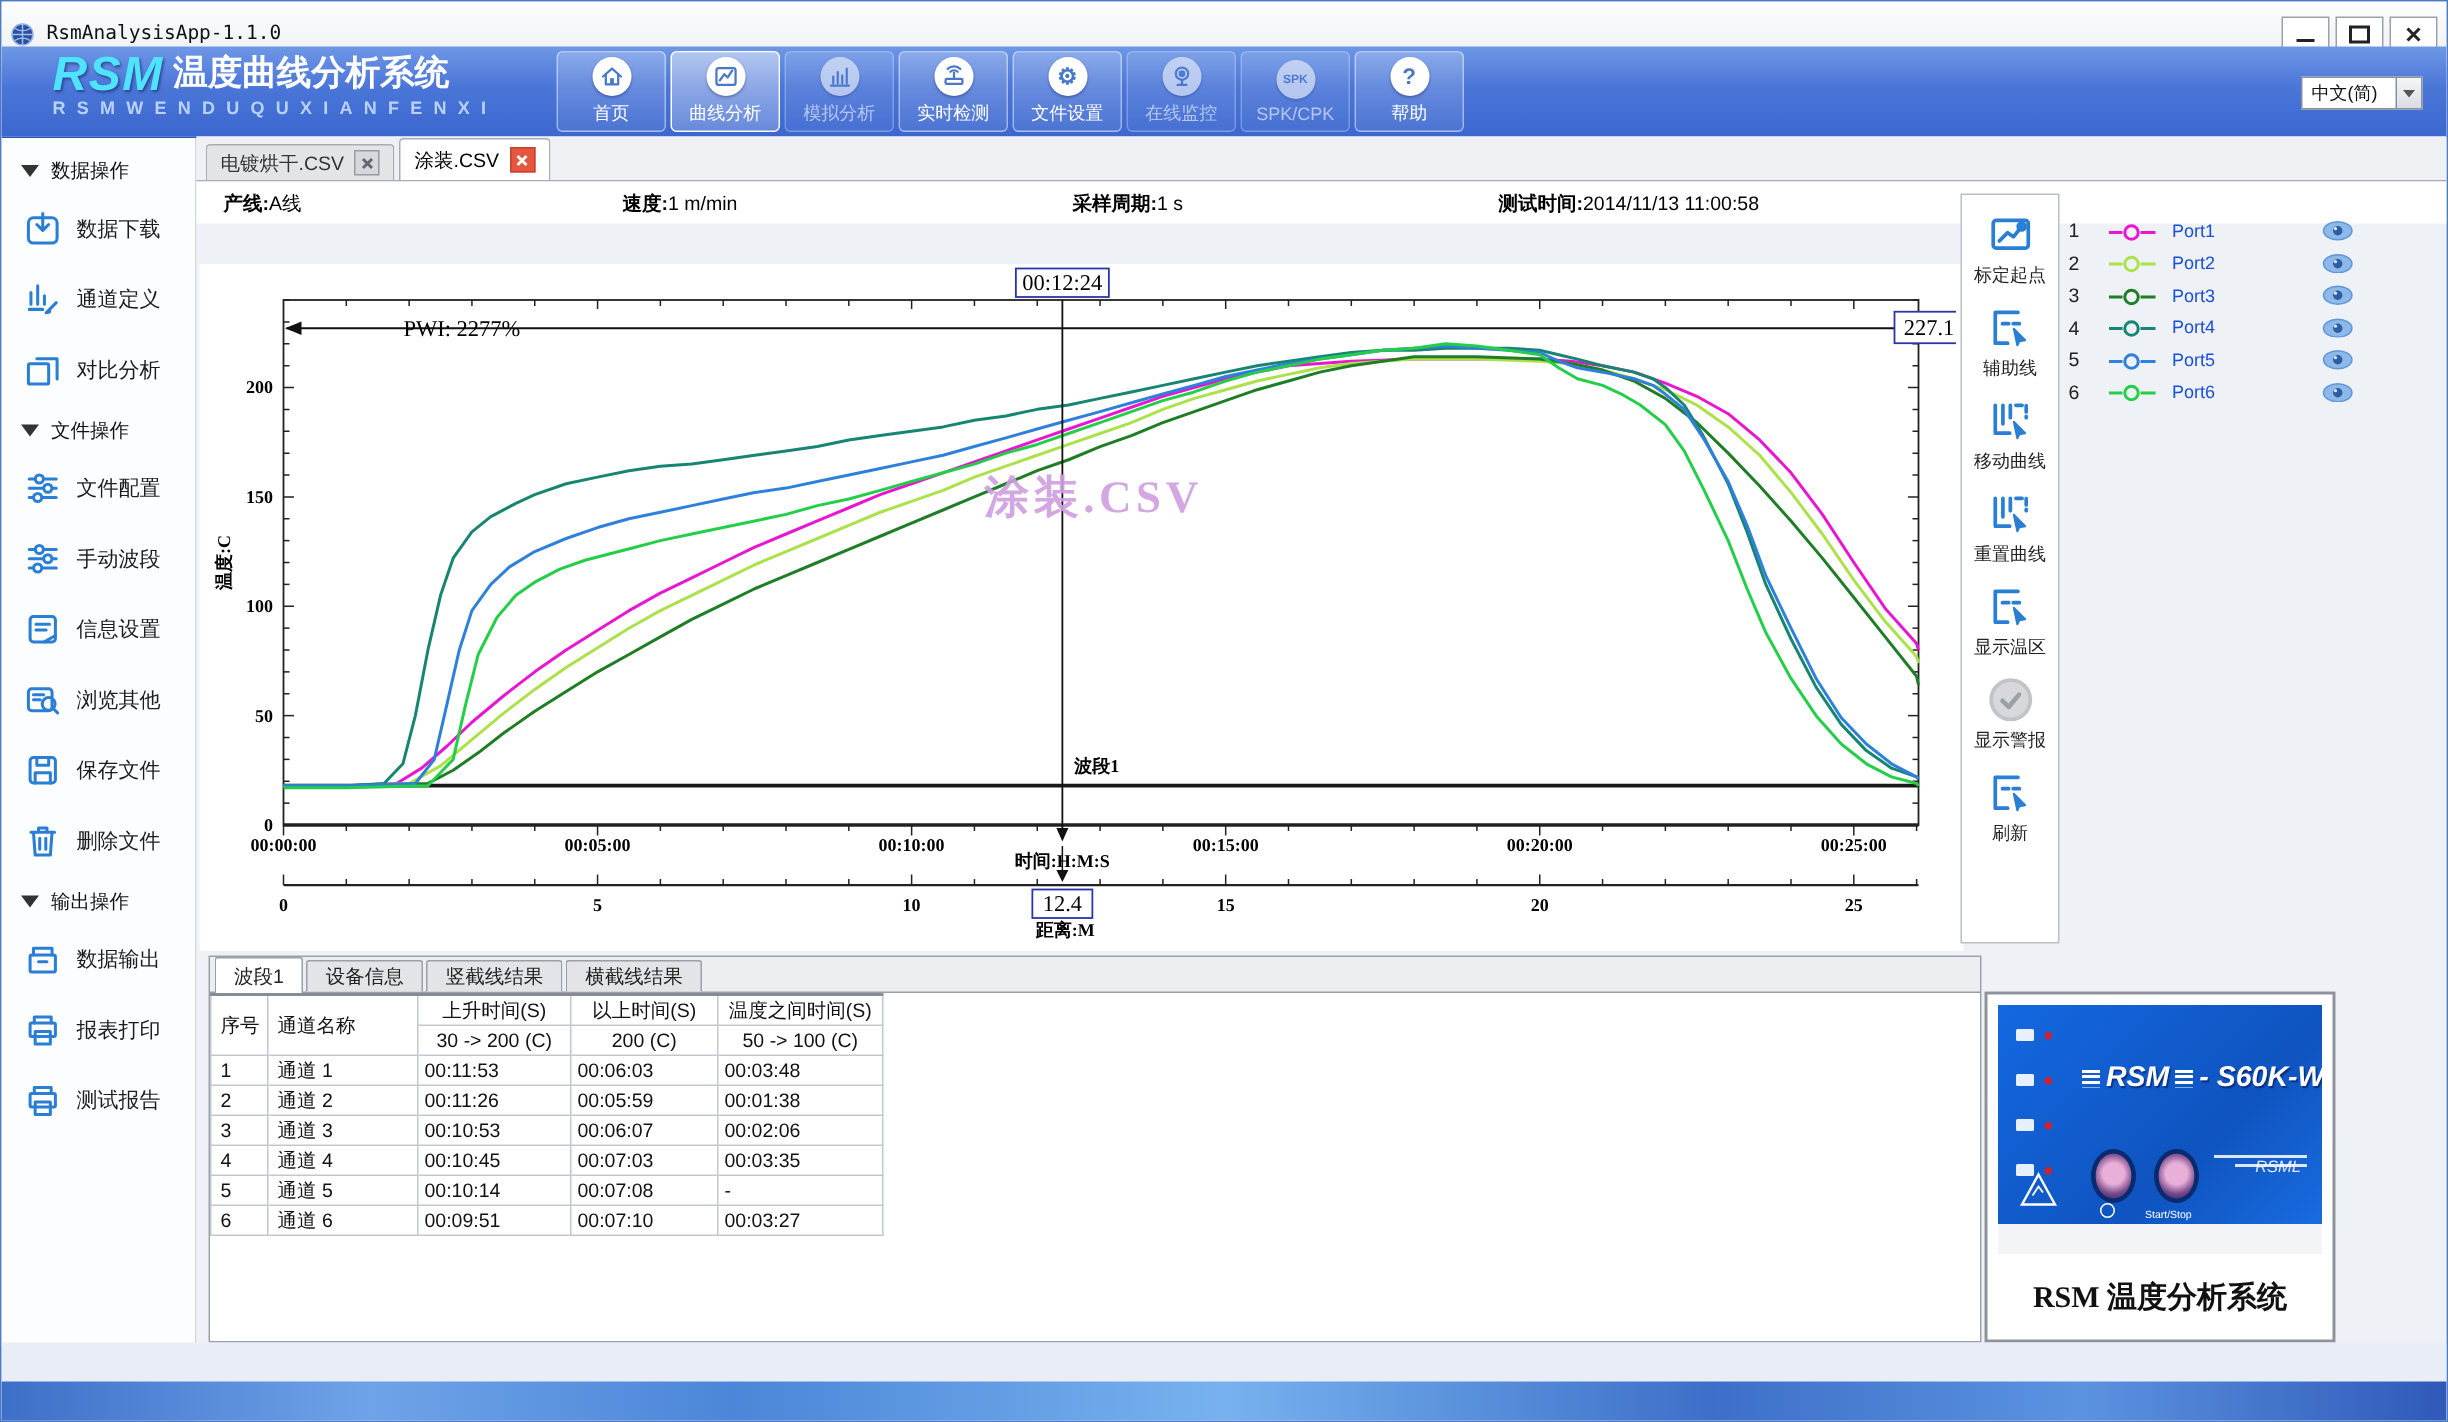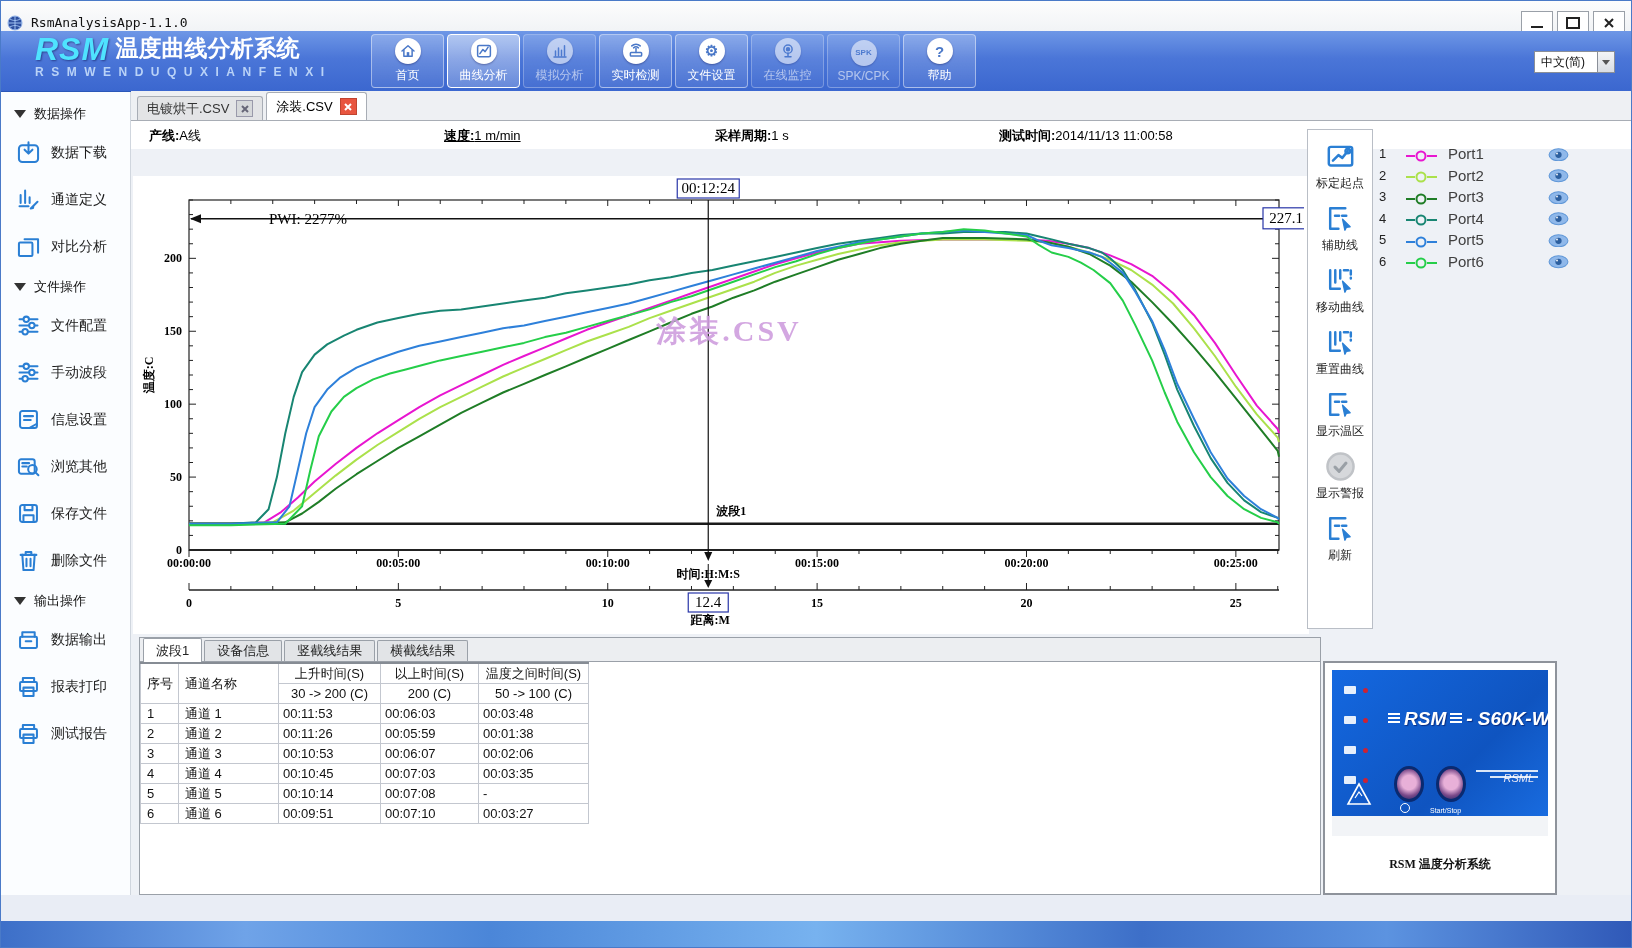--- a/index.html
+++ b/index.html
@@ -84,21 +84,21 @@
   #righttools{position:absolute;left:1176px;top:38px;width:66px;height:500px;background:#fff;border:1px solid #b9bec6;
               display:flex;flex-direction:column;align-items:center;padding-top:10px;box-sizing:border-box}
   .rtool{display:flex;flex-direction:column;align-items:center;margin-bottom:10px;cursor:pointer}
   .rtool .icn{width:33px;height:33px;color:#2a7fd4}
   .rtool.disabled .icn{color:#b4b8bd}
   .rtool .lb{font-size:12px;color:#222;margin-top:2px;white-space:nowrap}
   #legend{position:absolute;left:1248px;top:52px;width:190px}
   .lrow{display:flex;align-items:center;height:21.5px}
   .lnum{width:26px;font-size:13px;color:#222}
   .lmark{width:34px;height:12px;margin-right:9px}
-  .llb{flex:1;font-size:15px;color:#404040}
+  .llb{flex:1;font-size:12px;color:#1d4ed8}
   .leye{width:21px;height:13px;cursor:pointer}
 
   
   #bottompanel{position:absolute;left:8px;top:546px;width:1180px;height:256px;background:#fff;border:1px solid #9aa0a8}
   #btabs{display:flex;align-items:flex-end;height:23px;background:#eceef1;border-bottom:1px solid #9aa0a8;padding-left:3px}
   .btab{height:20px;padding:0 12px;display:flex;align-items:center;font-size:13px;border:1px solid #9aa0a8;border-bottom:none;
         background:#e2e4e7;margin-right:2px;border-radius:2px 2px 0 0;cursor:pointer;color:#222}
   .btab.active{background:#fff;height:23px;margin-bottom:-1px;position:relative;z-index:2}
   #rtable{border-collapse:collapse;font-size:13px;border-top:2px solid #868c94}
   #rtable th,#rtable td{border:1px solid #c3c7cf;height:19px;padding:0 4px;font-weight:normal;color:#111;white-space:nowrap}
@@ -117,21 +117,21 @@
   .stripe{width:12px;height:12px;background:repeating-linear-gradient(#fff 0 2px,transparent 2px 4px)}
   #devwarn{position:absolute;left:14px;bottom:26px}
   #devwarn svg{width:26px;height:24px;fill:none;stroke:#fff;stroke-width:1.6}
   .devbtn{position:absolute;bottom:34px;width:24px;height:30px;border-radius:50%;border:3px solid #0a2a70;
           background:radial-gradient(circle at 50% 45%,#e8b0d8 0 35%,#7a4a8a 65%,#152060)}
   .devlbl{position:absolute;bottom:22px;color:#fff;font-size:7px;white-space:nowrap}
   .pwr{width:8px;height:8px;border:1.5px solid #fff;border-radius:50%;display:inline-block}
   #devbrand{position:absolute;right:14px;bottom:52px;color:#e6e6f4;font-family:Liberation Sans, sans-serif;font-size:11px;font-style:italic}
   .devline{position:absolute;right:10px;height:2px;background:rgba(255,255,255,.85)}
   #devicecaption{flex:1;display:flex;align-items:center;justify-content:center;font-family:"Liberation Serif",serif;
-                 font-size:12px;font-weight:bold;color:#111}
+                 font-size:20px;font-weight:bold;color:#111}
 
   
   #bottomstrip{position:absolute;left:0;top:894px;width:100%;height:26px;background:#e9edf5}
   #taskstrip{position:absolute;left:0;top:920px;width:100%;height:28px;
              background:linear-gradient(90deg,#3d6fc8,#6fa3e8 15%,#4b86d8 30%,#77b2ef 50%,#3d6fc8 70%,#5c93e0 85%,#3059b8)}
 </style>
 </head>
 <body>
 
 <div id="app">
@@ -364,21 +364,21 @@
           <span>涂装.CSV</span>
           <div class="tclose">
             <svg viewBox="0 0 8 8">
               <path d="M1 1l6 6M7 1L1 7"></path>
             </svg>
           </div>
         </div>
       </div>
     <div id="infobar">
         <div class="info" style="left: 18px;"><b>产线:</b><span>A线</span></div>
-        <div class="info" style="left: 313px; text-decoration: underline;"><b>速度:</b><span>1 m/min</span></div>
+        <div class="info" style="left: 284px;"><b>速度:</b><span>1 m/min</span></div>
         <div class="info" style="left: 584px;"><b>采样周期:</b><span>1 s</span></div>
         <div class="info" style="left: 868px;"><b>测试时间:</b><span>2014/11/13 11:00:58</span></div>
       </div>
     <div id="chartwrap">
       <svg id="chart-svg" width="1165" height="456" viewBox="0 0 1165 456">
           <g stroke="#222">
             <rect x="50" y="24" width="1090" height="350" fill="none" stroke-width="1.2"></rect>
             <line x1="50" y1="374" x2="1140" y2="374" stroke-width="2.2"></line>
             <line x1="50" y1="374" x2="50" y2="381"></line>
             <line x1="91.8747598924318" y1="374" x2="91.8747598924318" y2="378"></line>

